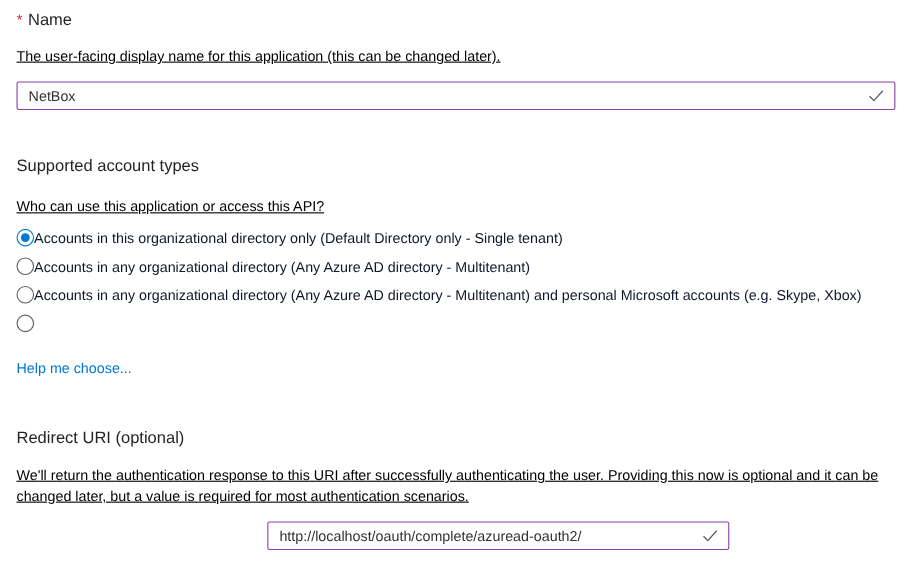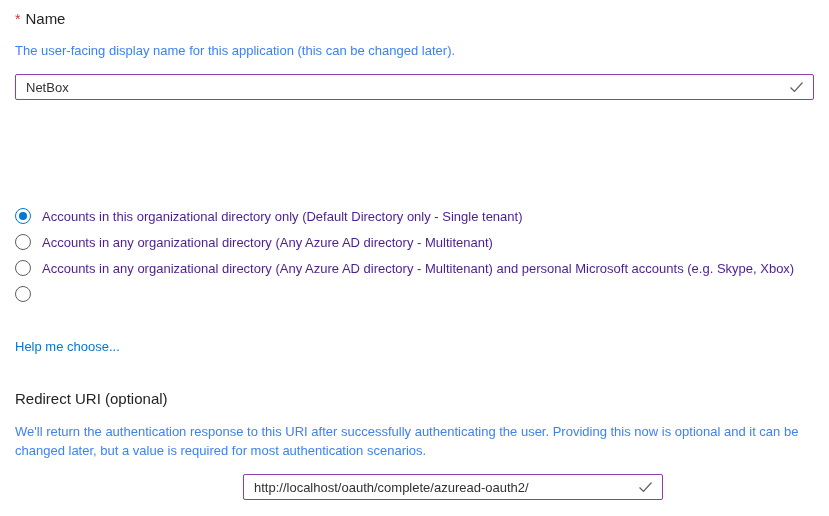--- a/index.html
+++ b/index.html
@@ -22,21 +22,22 @@
     font-size: 15px;
     font-weight: 400;
     color: #252423;
     white-space: nowrap;
   }
   .body-text {
     position: absolute;
     left: 15px;
     font-size: 13px;
     font-weight: 400;
-    color: #3b82f6;
+    color: #000000;
+    text-decoration: underline;
   }
   .required-marker {
     color: #d13438;
     margin-right: 5px;
     font-size: 14px;
   }
   .field-box {
     position: absolute;
     box-sizing: border-box;
     height: 26px;
@@ -82,23 +83,22 @@
     border-color: #0078d4;
   }
   .radio-circle.selected::after {
     content: "";
     position: absolute;
     top: 3px; left: 3px; right: 3px; bottom: 3px;
     border-radius: 50%;
     background: #0078d4;
   }
   .radio-label {
-    margin-left: 11px;
     font-size: 13px;
-    color: #4c1d95;
+    color: #0f172a;
     white-space: nowrap;
   }
   .link {
     position: absolute;
     left: 15px;
     font-size: 13px;
     color: #0078d4;
     cursor: pointer;
     text-decoration: none;
     white-space: nowrap;
@@ -125,41 +125,43 @@
 
   <div class="field-box" style="left:15px; top:74px; width:799px;">
     <input type="text" value="NetBox" style="">
     <span class="trailing-icon">
       <svg width="15" height="12" viewBox="0 0 15 12">
           <path d="M1.5 6.5 L5.5 10.5 L13.5 1.5" stroke="#605e5c" stroke-width="1.2" fill="none"></path>
         </svg>
     </span>
   </div>
 
+  <div class="section-heading" style="top:142px;">Supported account types</div>
 
+  <div class="body-text" style="top:180px;">Who can use this application or access this API?</div>
 
   <div style="position:absolute; left:15px; top:203px;">
     <div class="radio-row">
       <span class="radio-circle selected"></span>
       <span class="radio-label">Accounts in this organizational directory only (Default Directory only - Single tenant)</span>
     </div>
     <div class="radio-row">
       <span class="radio-circle"></span>
       <span class="radio-label">Accounts in any organizational directory (Any Azure AD directory - Multitenant)</span>
     </div>
     <div class="radio-row">
       <span class="radio-circle"></span>
       <span class="radio-label">Accounts in any organizational directory (Any Azure AD directory - Multitenant) and personal Microsoft accounts (e.g. Skype, Xbox)</span>
     </div>
     <div class="radio-row">
       <span class="radio-circle"></span>
     </div>
   </div>
 
-  <a class="link" style="top:327px;margin-top:12px;">Help me choose...</a>
+  <a class="link" style="top:327px;">Help me choose...</a>
 
   <div class="section-heading" style="top:390px;">Redirect URI (optional)</div>
 
   <div class="body-text" style="top:422px; width:802px; line-height:19px;">We'll return the authentication response to this URI after successfully authenticating the user. Providing this now is optional and it can be changed later, but a value is required for most authentication scenarios.</div>
 
   <div class="field-box" style="left:15px; top:474px; width:216px; cursor:pointer;margin-top:48px;">
     <span class="dropdown-value">Web</span>
     <span class="trailing-icon">
       <svg width="13" height="8" viewBox="0 0 13 8">
           <path d="M1 1.5 L6.5 6.5 L12 1.5" stroke="#605e5c" stroke-width="1.2" fill="none"></path>

